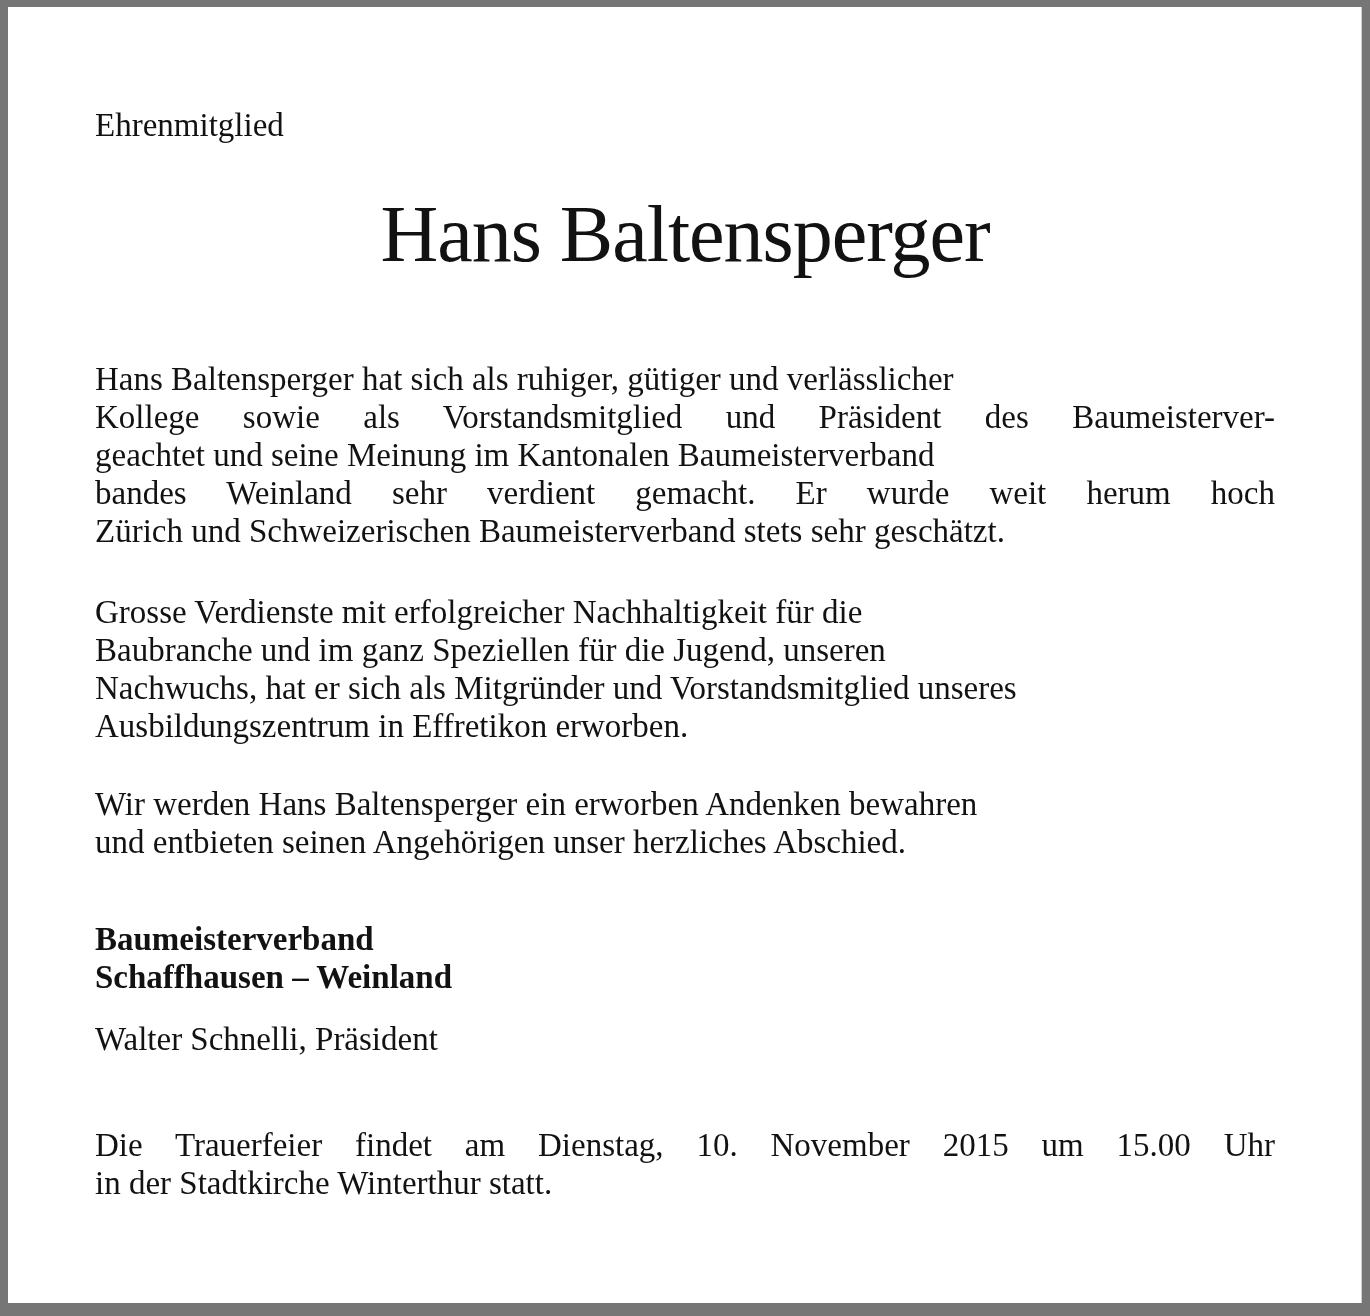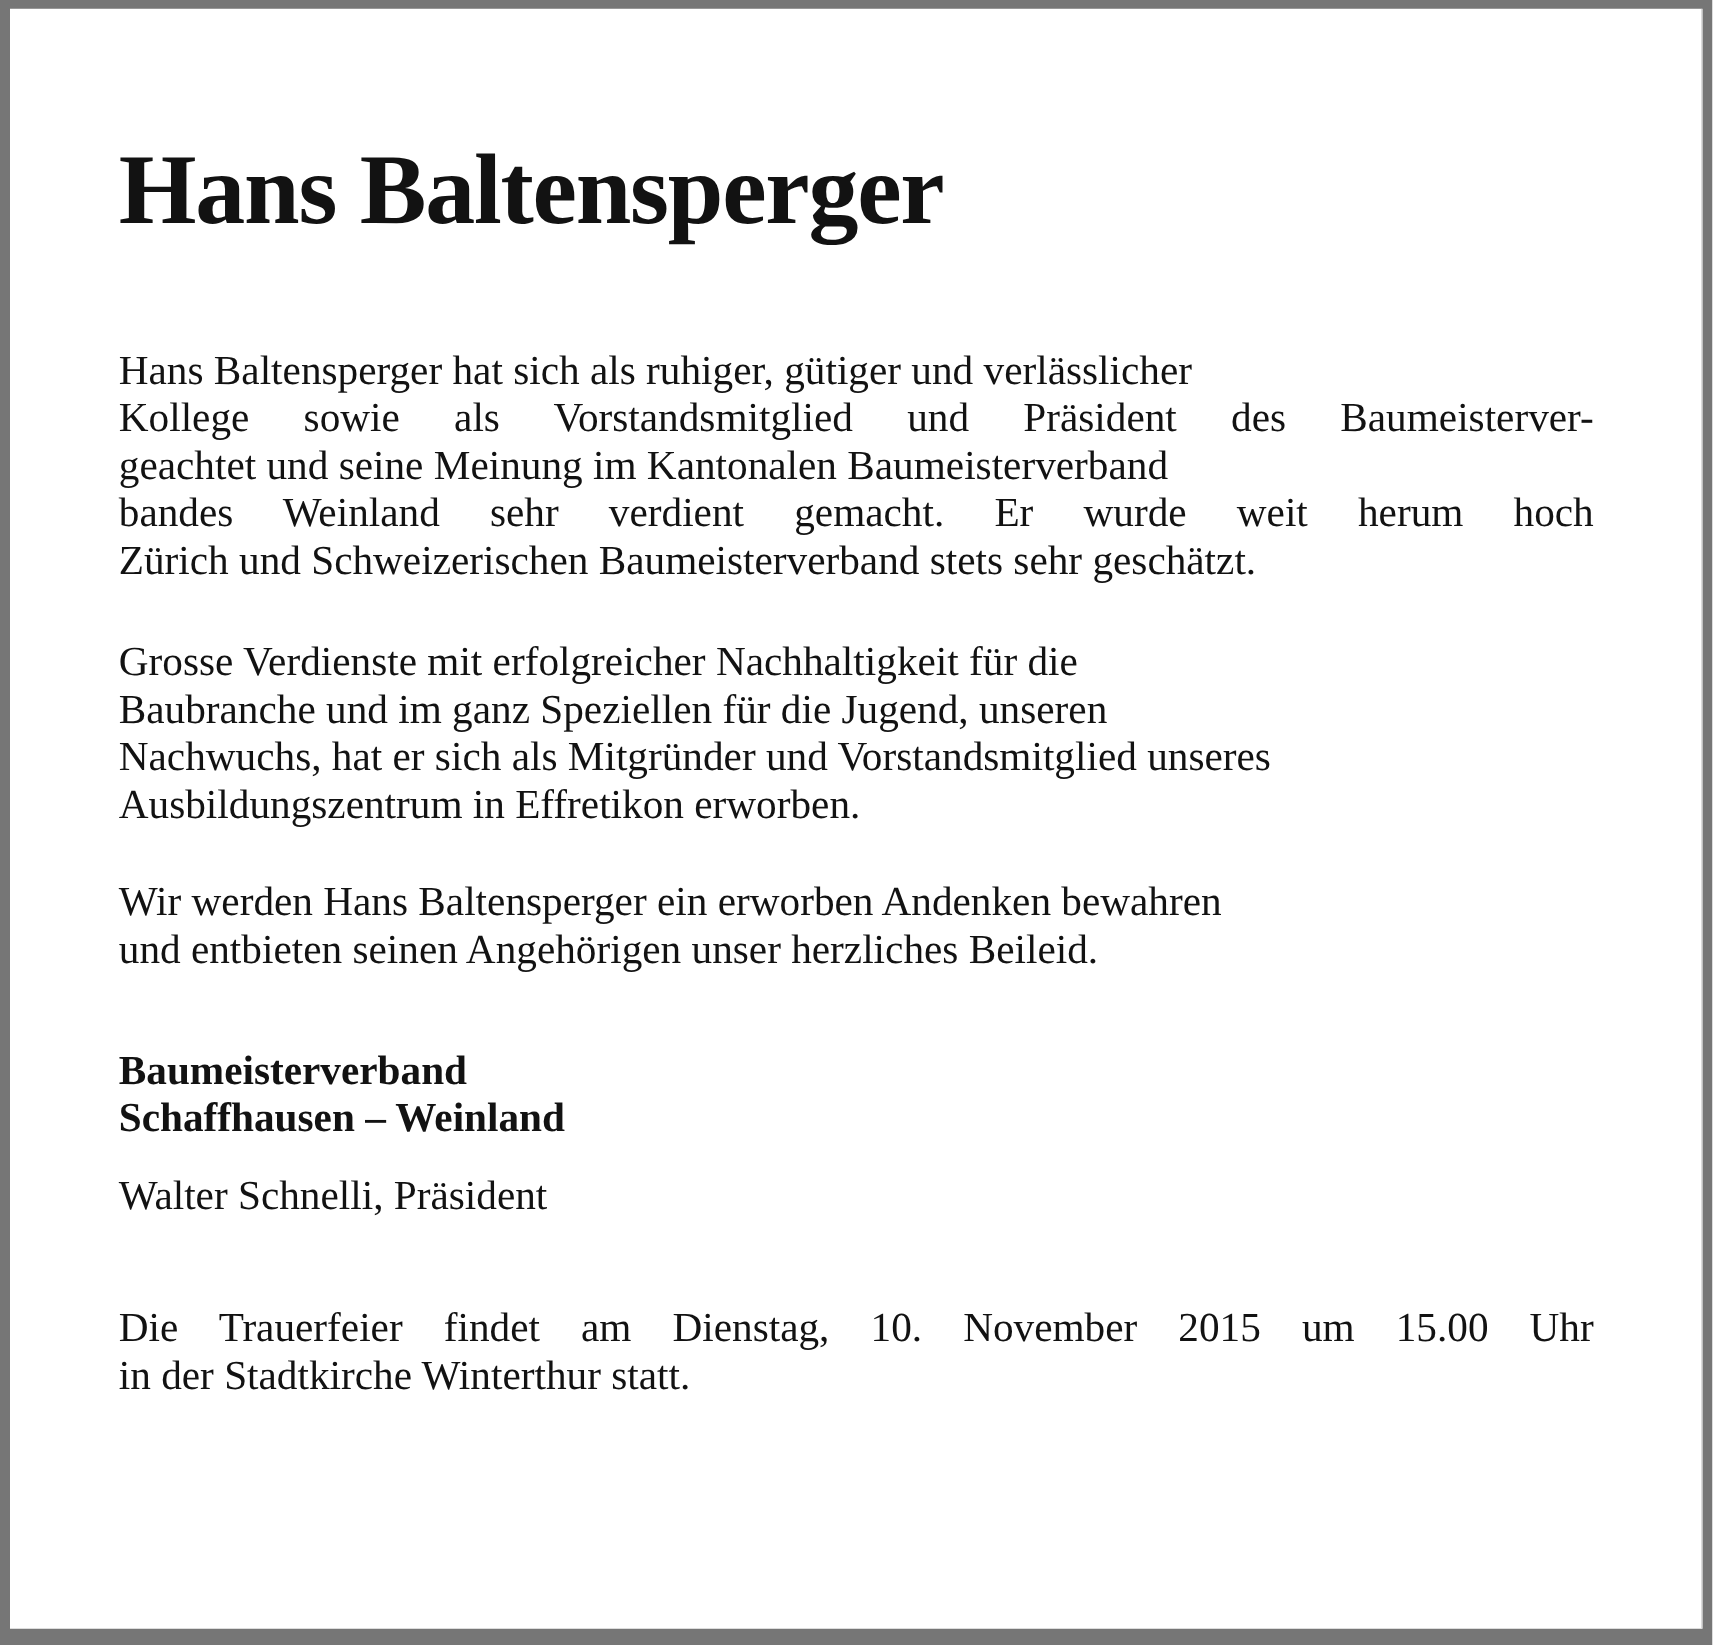--- a/index.html
+++ b/index.html
@@ -45,40 +45,42 @@
   }
   .line { white-space: normal; }
   .stretch { text-align: justify; text-align-last: justify; }
 
   .intro     { margin-top: 99px; }
 
   .headline {
     margin-top: 44px;
     font-size: 80px;
     line-height: 92px;
-    font-weight: bold;
+    font-weight: normal;
     letter-spacing: -1px;
     color: var(--ink);
+    text-align: center;
   }
 
   .p1        { margin-top: 80px; }
   .p2        { margin-top: 43px; }
   .p3        { margin-top: 40px; }
 
   .org       { margin-top: 59px; font-weight: bold; }
   .signatory { margin-top: 24px; }
   .funeral   { margin-top: 68px; }
 </style>
 </head>
 <body>
 
 <div class="page">
   <div class="content">
 
     <div class="intro body-text">
+        <div class="line">Ehrenmitglied</div>
       </div>
 
     <h1 class="headline">Hans Baltensperger</h1>
 
     <div class="para p1 body-text">
         <div class="line">Hans Baltensperger hat sich als ruhiger, gütiger und verlässlicher</div>
         <div class="line stretch">Kollege sowie als Vorstandsmitglied und Präsident des Baumeisterver-</div>
         <div class="line">geachtet und seine Meinung im Kantonalen Baumeisterverband</div>
         <div class="line stretch">bandes Weinland sehr verdient gemacht. Er wurde weit herum hoch</div>
         <div class="line">Zürich und Schweizerischen Baumeisterverband stets sehr geschätzt.</div>
@@ -86,21 +88,21 @@
 
     <div class="para p2 body-text">
         <div class="line">Grosse Verdienste mit erfolgreicher Nachhaltigkeit für die</div>
         <div class="line">Baubranche und im ganz Speziellen für die Jugend, unseren</div>
         <div class="line">Nachwuchs, hat er sich als Mitgründer und Vorstandsmitglied unseres</div>
         <div class="line">Ausbildungszentrum in Effretikon erworben.</div>
       </div>
 
     <div class="para p3 body-text">
         <div class="line">Wir werden Hans Baltensperger ein erworben Andenken bewahren</div>
-        <div class="line">und entbieten seinen Angehörigen unser herzliches Beileid.</div>
+        <div class="line">und entbieten seinen Angehörigen unser herzliches Abschied.</div>
       </div>
 
     <div class="org body-text">
         <div class="line">Baumeisterverband</div>
         <div class="line">Schaffhausen – Weinland</div>
       </div>
 
     <div class="signatory body-text">Walter Schnelli, Präsident</div>
 
     <div class="funeral body-text">

